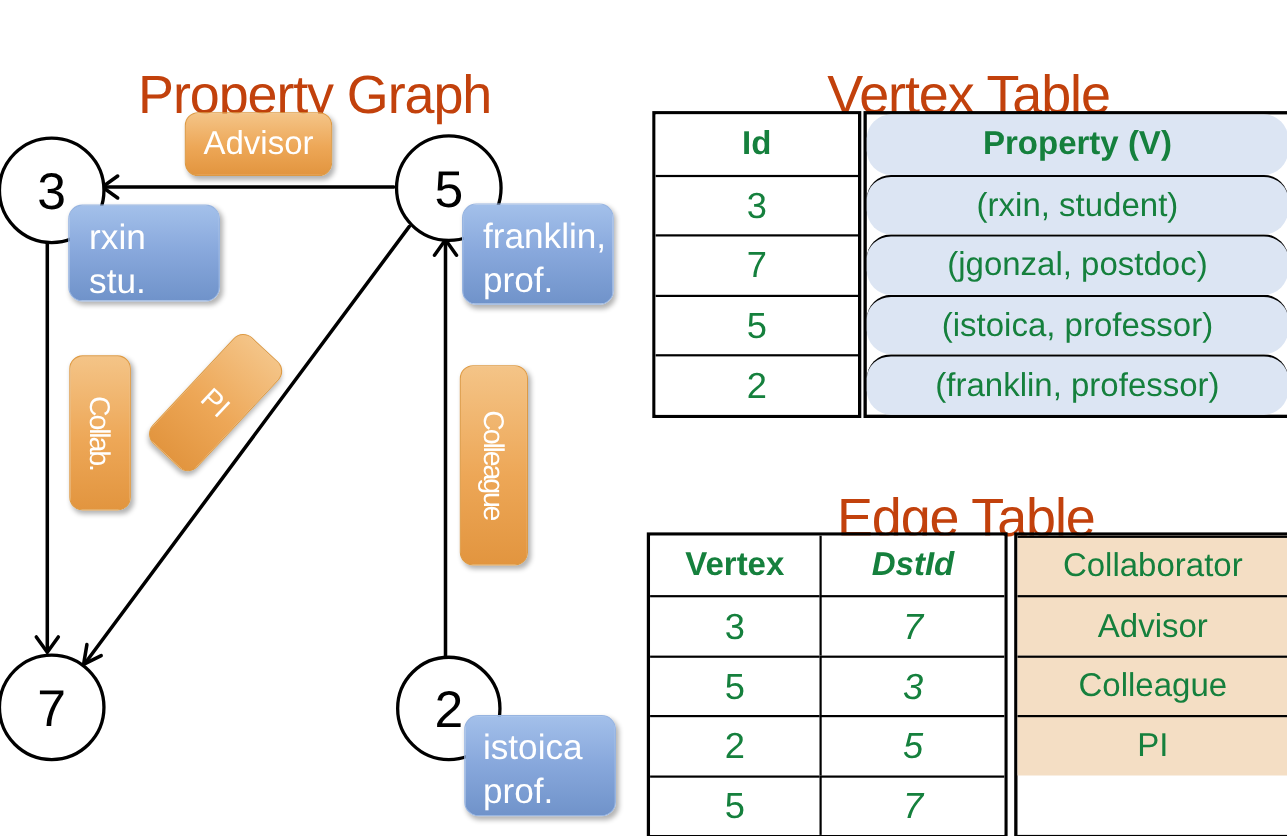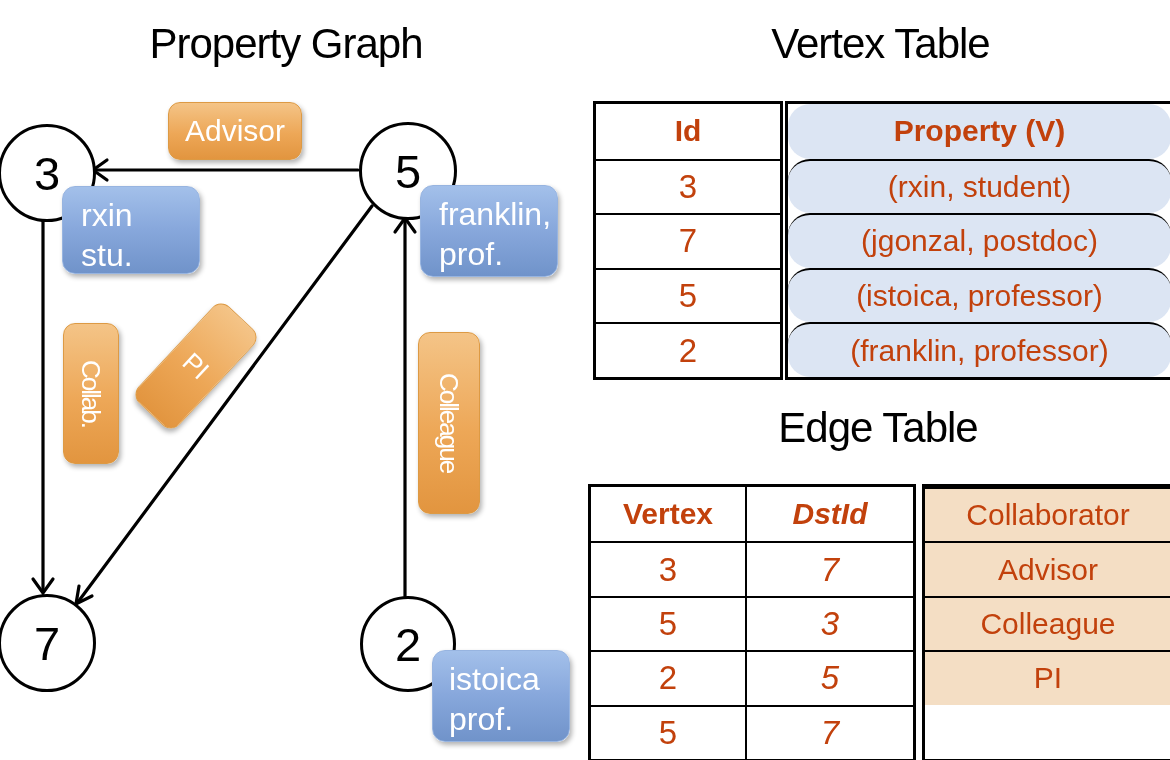--- a/index.html
+++ b/index.html
@@ -1,22 +1,22 @@
 <!DOCTYPE html>
 <html><head>
 <meta charset="utf-8">
 <style>
   html,body { margin:0; padding:0; background:#ffffff; }
   .canvas {
     position:relative; width:1170px; height:760px; background:#ffffff;
     font-family:"Liberation Sans", sans-serif; overflow:hidden;
   }
   .title {
-    position:absolute; text-align:center; color:#000000;
-    font-size:42px; letter-spacing:-1px; white-space:nowrap;
+    position:absolute; text-align:center; color:#c2410c;
+    font-size:49px; letter-spacing:-1px; white-space:nowrap;margin-top:39px;
   }
   
   .edges-svg { position:absolute; left:0; top:0; z-index:1; }
   .node {
     position:absolute; background:#fff; border:3.5px solid #000; border-radius:50%;
     display:flex; align-items:center; justify-content:center;
     font-size:47px; color:#000; z-index:2;
   }
   .vlabel {
     position:absolute; z-index:3; color:#fff;
@@ -35,21 +35,21 @@
   .elabel.horizontal { font-size:30px; }
   .elabel.vertical {
     writing-mode:vertical-rl; text-orientation:mixed;
     font-size:26px; letter-spacing:-2px; line-height:1;
   }
   .elabel.rotated { transform:rotate(43deg); font-size:26px; }
   
   .tbl { position:absolute; border:3px solid #000; display:grid; z-index:2; }
   .cell {
     display:flex; align-items:center; justify-content:center;
-    color:#c2410c; font-size:30px; background:#fff; white-space:nowrap;
+    color:#15803d; font-size:30px; background:#fff; white-space:nowrap;
   }
   .cell.num { font-size:33px; }
   .cell.hdr { font-weight:bold; font-size:30px; }
   .cell.bt  { border-top:2px solid #000; }
   .cell.bl  { border-left:2px solid #000;font-style:italic; }
   .cell.vfill { background:#dce5f3;border-radius:22px; }
   .cell.efill { background:#f4dec4; }
 </style>
 </head>
 <body>
@@ -85,21 +85,21 @@
   </div>
 
   <div class="vlabel" style="left:62px; top:186px; width:118px; height:78px;">
     <div>rxin</div>
     <div>stu.</div>
   </div>
   <div class="vlabel" style="left:420px; top:185px; width:118px; height:82px;">
     <div>franklin,</div>
     <div>prof.</div>
   </div>
-  <div class="vlabel" style="left:432px; top:650px; width:120px; height:82px;padding-left:16px;">
+  <div class="vlabel" style="left:422px; top:650px; width:120px; height:82px;padding-left:16px;">
     <div>istoica</div>
     <div>prof.</div>
   </div>
 
   <div class="elabel horizontal" style="left:168px; top:102px; width:132px; height:56px;">Advisor</div>
   <div class="elabel vertical" style="left:63px; top:323px; width:54px; height:139px;">Collab.</div>
   <div class="elabel rotated" style="left:168px; top:300px; width:54px; height:130px;">PI</div>
   <div class="elabel vertical" style="left:418px; top:332px; width:60px; height:180px;">Colleague</div>
 
   <div class="title" style="left:593px; top:20px; width:575px;">Vertex Table</div>

